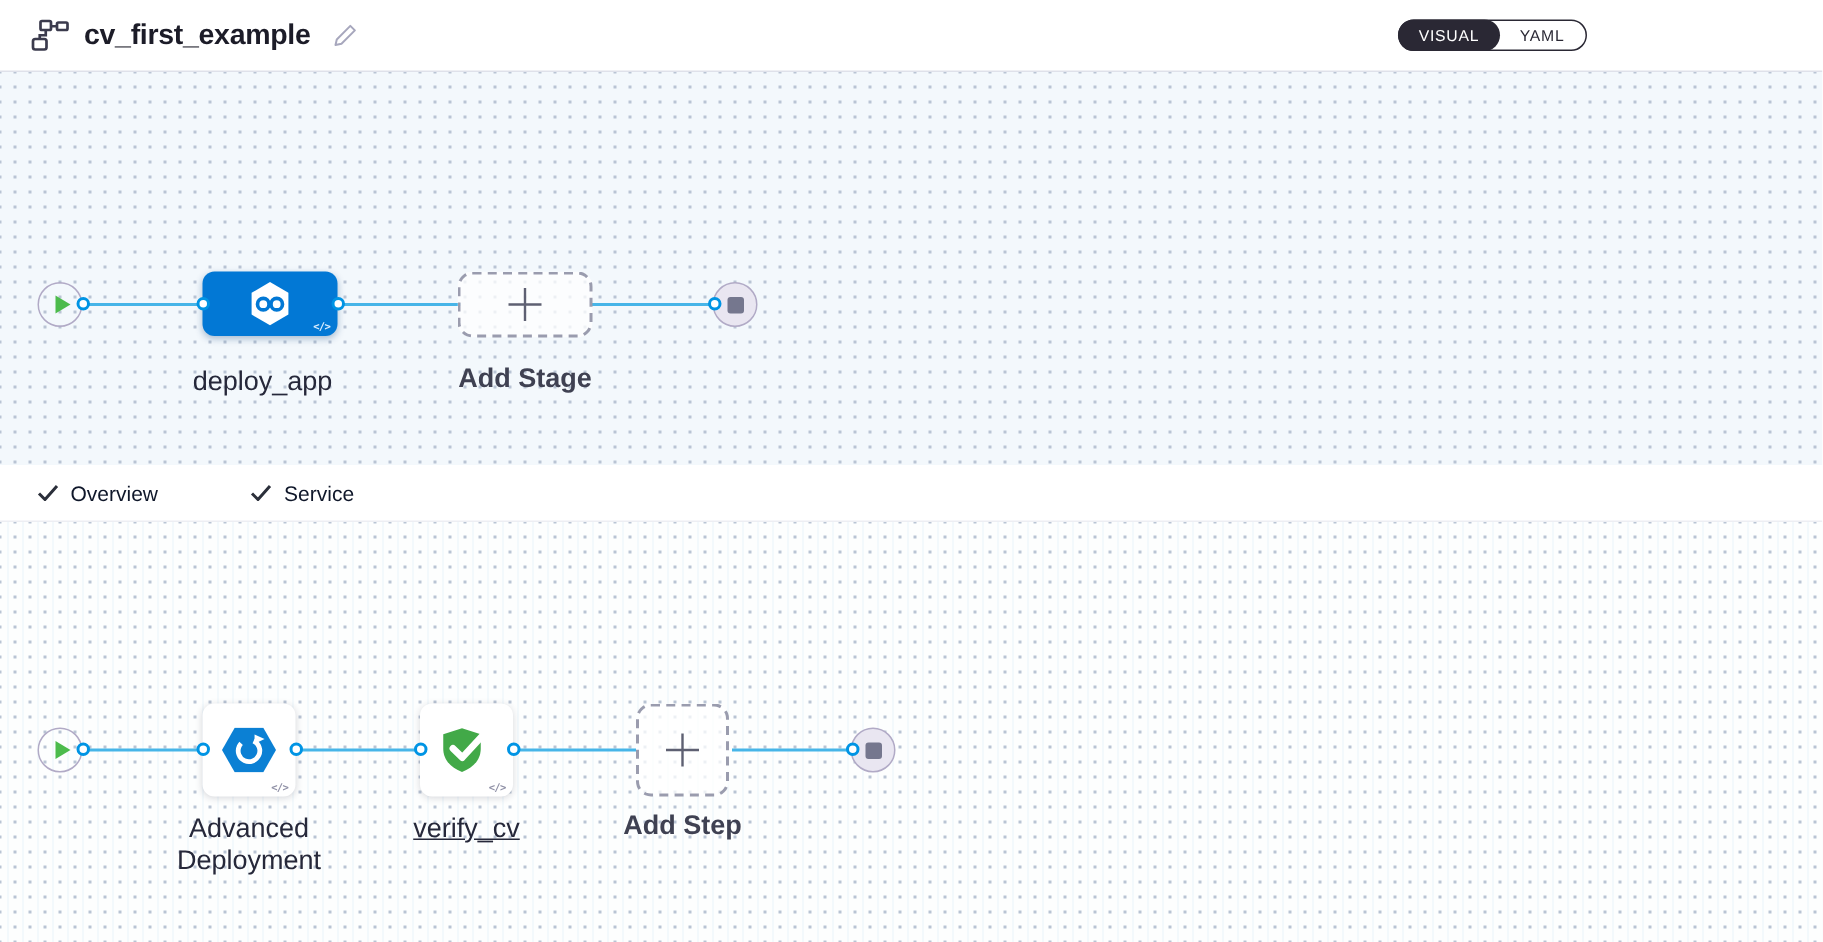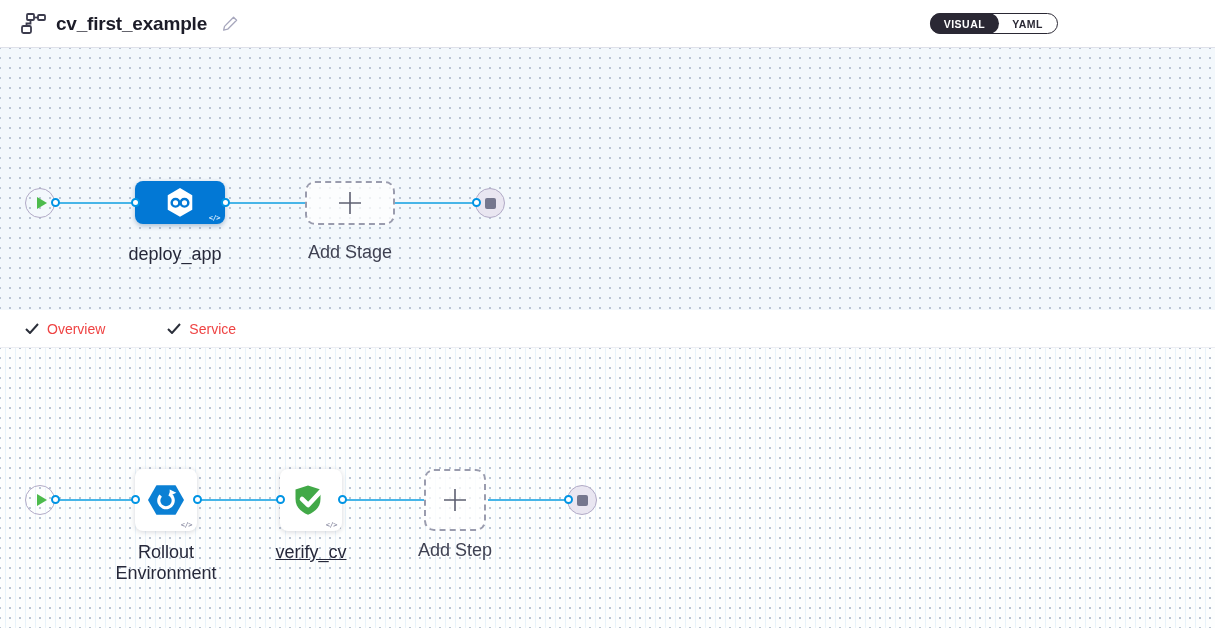--- a/index.html
+++ b/index.html
@@ -10,21 +10,21 @@
   
   .header{height:48px;min-height:48px;background:#fff;border-bottom:1px solid #dfe1ea;
           display:flex;align-items:center;justify-content:space-between;
           padding:0 0 0 20px;box-sizing:border-box;}
   .title-group{display:flex;align-items:center;gap:10px;}
   .page-title{font-size:19px;font-weight:700;color:#1c1c28;margin:0;letter-spacing:-0.2px;}
   .pencil-btn{background:none;border:none;padding:2px;cursor:pointer;display:flex;margin-left:2px;}
 
   .toggle{display:flex;align-items:center;height:21px;border:1px solid #2a2834;border-radius:11px;
           background:#fff;box-sizing:border-box;margin-right:157px;overflow:visible;}
-  .seg{font-size:10.5px;font-weight:700;letter-spacing:.5px;padding:0 14px;height:21px;
+  .seg{font-size:10.5px;font-weight:400;letter-spacing:.5px;padding:0 14px;height:21px;
        display:flex;align-items:center;border:none;background:none;cursor:pointer;
        color:#2a2834;box-sizing:border-box;}
   .seg.active{background:#2a2834;color:#fff;border-radius:11px;margin:-1px;height:21px;}
 
   
   .canvas{position:relative;width:1215px;}
   .canvas-stage{height:262px;background-color:#f3f8fc;
     background-image:radial-gradient(circle,#b9c4d4 1px,transparent 1.3px);
     background-size:10px 10px;background-position:5px 5px;}
   .canvas-exec{height:280px;background-color:#fdfefe;
@@ -55,27 +55,27 @@
   .code-glyph.on-blue{color:#dcefff;}
   .code-glyph.on-white{color:#8f90a6;}
 
   .dashed-box{position:absolute;border:2px dashed #9a9cae;background:rgba(255,255,255,.75);
               display:flex;align-items:center;justify-content:center;cursor:pointer;z-index:2;}
   .dashed-stage{width:86px;height:40px;border-radius:10px;}
   .dashed-step{width:58px;height:58px;border-radius:10px;}
 
   .node-label{position:absolute;font-size:18px;color:#26283a;text-align:center;
               line-height:21px;z-index:2;}
-  .node-label.muted{color:#3f4152;}
+  .node-label.muted{color:#3f4152;font-weight:bold;}
 
   
   .tabbar{height:38px;min-height:38px;background:#fff;display:flex;align-items:stretch;
           padding-left:9px;gap:30px;border-bottom:1px solid #edeef3;box-sizing:border-box;}
   .tab{position:relative;display:flex;align-items:center;gap:8px;padding:0 16px;
-       font-size:14px;color:#ef4444;background:none;border:none;cursor:pointer;
+       font-size:14px;color:#0f172a;background:none;border:none;cursor:pointer;
        font-family:"Liberation Sans",sans-serif;justify-content:center;}
   .tab.active{font-weight:700;}
   .tab-underline{position:absolute;left:0;right:0;bottom:0;height:3px;background:#0278d5;}
 </style>
 </head>
 <body>
 
 <div class="app">
 
   <div class="header">
@@ -192,18 +192,18 @@
       <div class="end-square"></div>
     </div>
 
     <div class="dot" style="left:51px;top:147px;"></div>
     <div class="dot" style="left:131px;top:147px;"></div>
     <div class="dot" style="left:193px;top:147px;"></div>
     <div class="dot" style="left:276px;top:147px;"></div>
     <div class="dot" style="left:338px;top:147px;"></div>
     <div class="dot" style="left:564px;top:147px;"></div>
 
-    <div class="node-label" style="left:111px;top:194px;width:110px;">Rollout Environment</div>
+    <div class="node-label" style="left:111px;top:194px;width:110px;">Advanced Deployment</div>
     <div class="node-label" style="left:251px;top:194px;width:120px;text-decoration:underline;">verify_cv</div>
     <div class="node-label muted" style="left:395px;top:192px;width:120px;text-align:center;">Add Step</div>
   </div>
 
 </div>
 
 </body></html>

